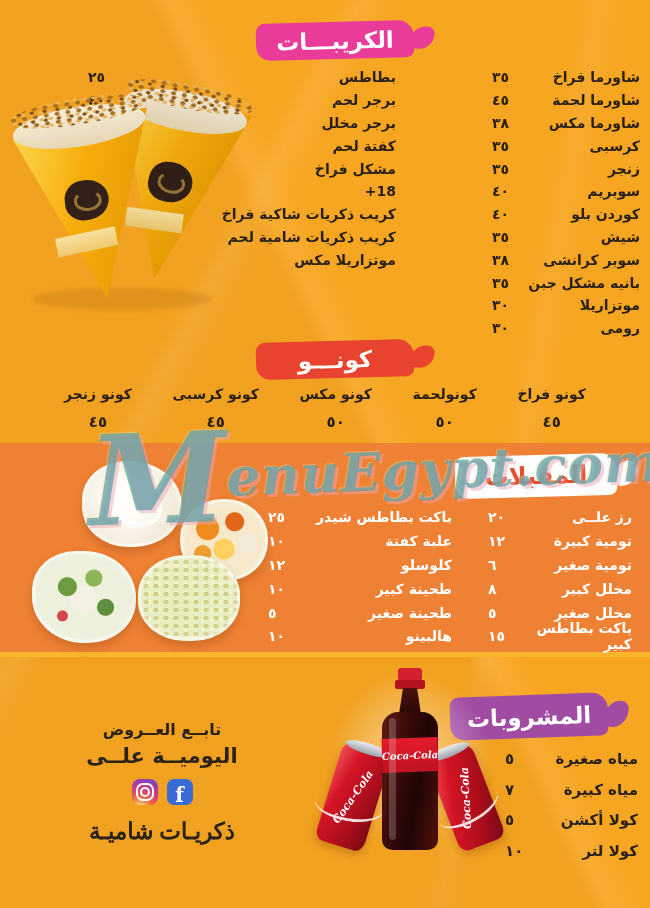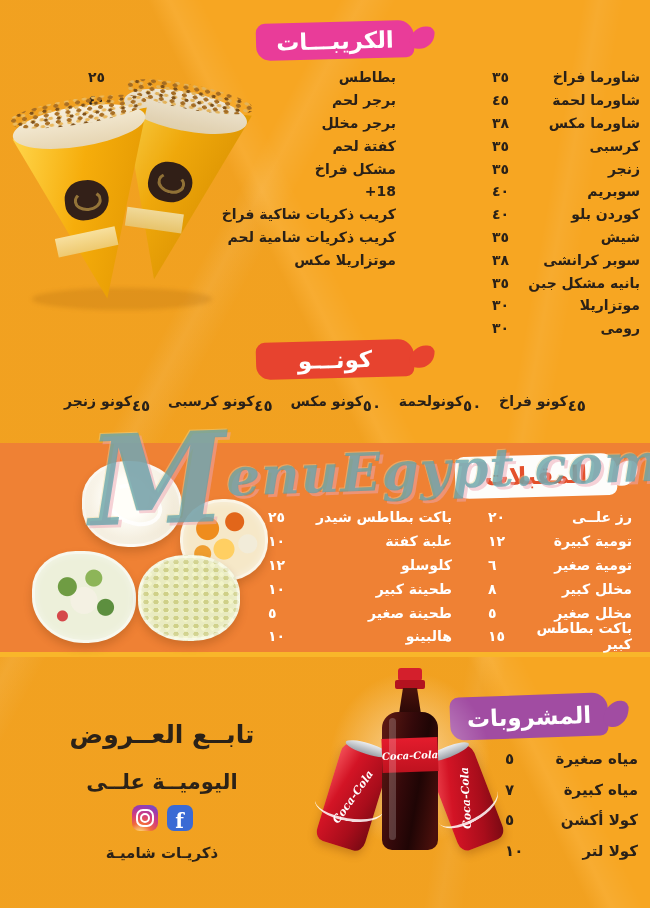--- a/index.html
+++ b/index.html
@@ -32,21 +32,21 @@
   .menu-col li{
     display:flex;justify-content:space-between;align-items:center;direction:rtl;
     font-weight:bold;color:#2A2118;font-size:14px;height:22.8px;
   }
   .crepes-right{left:492px;top:66px;width:148px;}
   .crepes-left{left:88px;top:66px;width:308px;}
   .cono-items{
     position:absolute;left:64px;top:386px;width:522px;
     display:flex;flex-direction:row-reverse;justify-content:space-between;
   }
-  .cono-item{display:flex;flex-direction:row;align-items:center;font-weight:bold;color:#2A2118;}
+  .cono-item{display:flex;flex-direction:column;align-items:center;font-weight:bold;color:#2A2118;}
   .cono-item .nm{font-size:14px;}
   .cono-item .pr{font-size:15px;margin-top:11px;}
   
   .band{
     position:absolute;left:0;top:443px;width:650px;height:209px;
     background:#EF8134;border-bottom:5px solid #F9B62A;
   }
   .band .menu-col li{color:#fff;height:23.9px;}
   .apps-right{left:488px;top:62px;width:144px;}
   .apps-left{left:268px;top:62px;width:184px;}
@@ -122,31 +122,31 @@
     box-shadow:0 4px 8px rgba(90,30,0,.25);}
   .can::before{content:"";position:absolute;left:2px;right:2px;top:-5px;height:11px;border-radius:50%;
     background:linear-gradient(#eceef0,#9aa0a6);}
   .can::after{content:"";position:absolute;left:-22%;top:42%;width:140%;height:30px;border-radius:50%;
     border-bottom:3px solid rgba(255,255,255,.85);transform:rotate(-8deg);}
   .can .script{position:absolute;left:50%;top:50%;font-size:11px;transform:translate(-50%,-50%) rotate(-72deg);}
   .can-left{left:8px;top:80px;transform:rotate(17deg);}
   .can-right{left:122px;top:82px;width:48px;height:100px;transform:rotate(-21deg);}
   
   .follow{position:absolute;left:34px;top:720px;width:256px;text-align:center;color:#2B2218;font-weight:bold;}
-  .follow .l1{font-size:25px;letter-spacing:1px;}
-  .follow .l2{font-size:21px;letter-spacing:1px;margin-top:21px;}
+  .follow .l1{font-size:16px;letter-spacing:1px;}
+  .follow .l2{font-size:21px;letter-spacing:1px;margin-top:5px;}
   .social-row{display:flex;justify-content:center;gap:9px;margin-top:11px;}
   .ig{position:relative;width:26px;height:26px;border-radius:8px;
     background:radial-gradient(circle at 30% 115%,#fdd97a 8%,#f1693c 34%,#d43e7d 58%,#9b3ab0 80%,#5460d6 100%);}
   .ig::before{content:"";position:absolute;inset:4px;border:2px solid #fff;border-radius:7px;}
   .ig::after{content:"";position:absolute;left:8px;top:8px;width:6px;height:6px;border:2px solid #fff;border-radius:50%;}
   .fb{width:26px;height:26px;border-radius:7px;background:#3a6ad4;color:#fff;
     font-family:"DejaVu Serif",serif;font-weight:bold;font-size:20px;line-height:1;
     display:flex;align-items:flex-end;justify-content:center;overflow:hidden;}
-  .brand{font-size:15px;margin-top:13px;letter-spacing:1px;}
+  .brand{font-size:23px;margin-top:13px;letter-spacing:1px;font-family:Liberation Serif, serif;}
   
   .watermark{
     position:absolute;left:88px;top:398px;width:486px;height:150px;z-index:30;pointer-events:none;
     display:flex;align-items:center;transform:rotate(-2deg);
     font-family:"DejaVu Serif",serif;font-style:italic;font-weight:bold;
     color:rgba(92,160,170,.72);text-shadow:3px 3px 0 rgba(238,165,180,.5),-1px -1px 0 rgba(235,220,160,.4);
   }
   .wm-m{font-size:125px;line-height:.8;}
   .wm-rest{font-size:53px;letter-spacing:1px;}
 </style>

